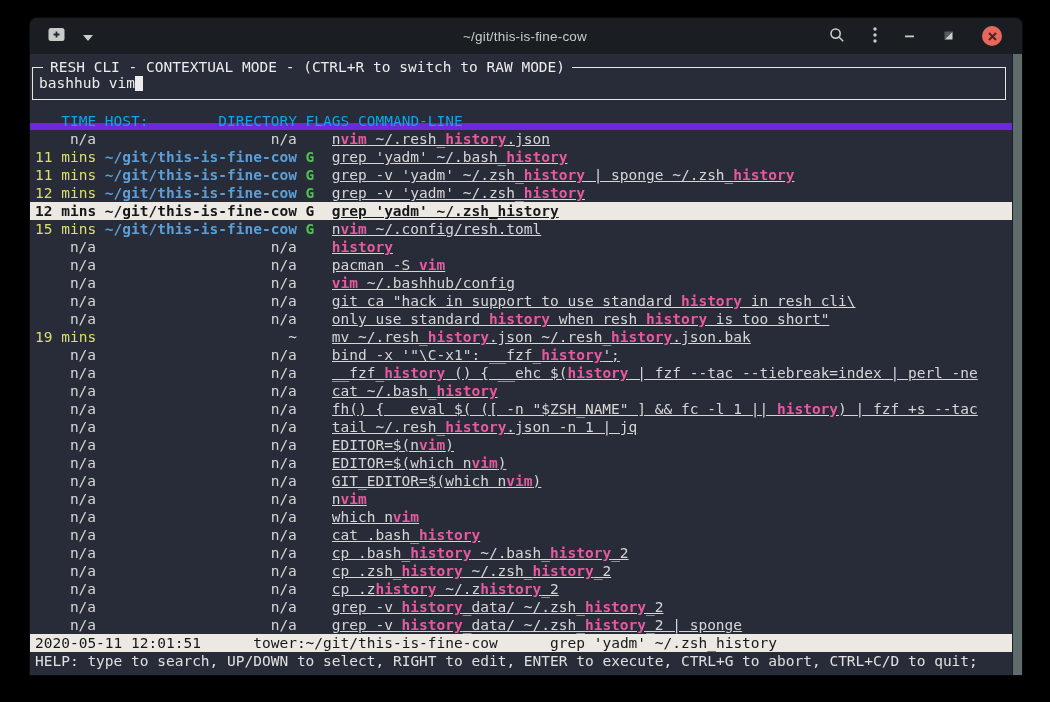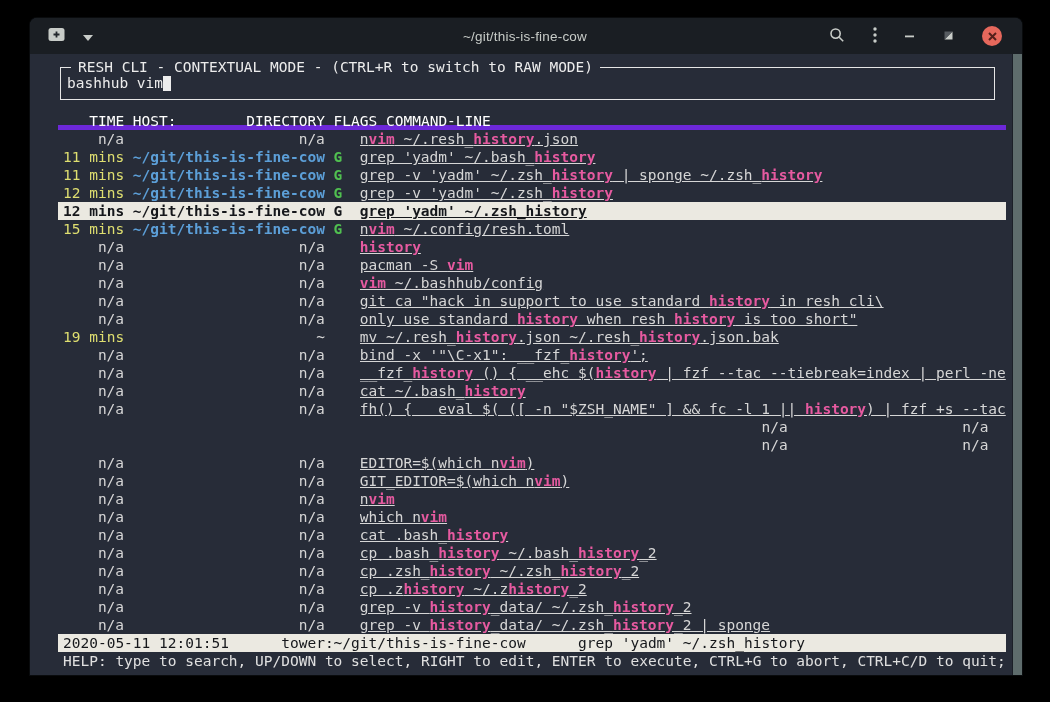--- a/index.html
+++ b/index.html
@@ -21,32 +21,32 @@
   .tb-left{display:flex;align-items:center;gap:14px;padding-left:16px;width:220px;}
   .tb-btn{background:none;border:none;padding:2px;display:flex;align-items:center;cursor:default;}
   .tb-title{flex:1;text-align:center;letter-spacing:.2px;}
   .tb-right{display:flex;align-items:center;gap:24px;padding-right:18px;width:220px;justify-content:flex-end;}
   .close-circle{width:20px;height:20px;border-radius:50%;background:var(--close-red,#e6685c);
     display:flex;align-items:center;justify-content:center;}
   .close-x{stroke:#53201b;stroke-width:2;}
   
   .terminal{
     position:absolute;top:36px;left:0;right:0;bottom:0;
-    padding-right:16px;font-size:14.5px;line-height:18px;color:var(--fg,#d6d6d6);margin-left:28px;
+    padding-right:5px;font-size:14.5px;line-height:18px;color:var(--fg,#d6d6d6);
   }
   .scrollbar{position:absolute;top:0;right:0;width:9px;height:100%;
     background:var(--scrollbar,#5e6c6c);border-left:1px solid #1b1f27;}
   .searchbox{margin:13px 11px 0 2px;border:1px solid #e6e6e6;position:relative;height:31px;}
   .legend{position:absolute;top:-10px;left:10px;background:var(--term-bg,#272c38);
     padding:0 7px;color:#ececec;white-space:pre;}
   .input-line{padding:6px 6px 0 6px;color:#ececec;white-space:pre;}
   .cursor{display:inline-block;width:8px;height:15px;background:#ececec;
     vertical-align:-3px;margin-left:0px;}
-  .hdr{margin-top:12px;height:18px;padding-left:5px;white-space:pre;color:#ffffff;
-    border-bottom:5px solid #6d28d9;box-sizing:border-box;}
+  .hdr{margin-top:12px;height:18px;padding-left:5px;white-space:pre;color:#0ea5e9;
+    border-bottom:7px solid #6d28d9;box-sizing:border-box;}
   .row{display:flex;height:18px;padding-left:5px;white-space:pre;justify-content:flex-end;}
   .c-time{flex:none;width:7ch;text-align:right;}
   .time{color:var(--time-yellow,#dfdf70);}
   .c-dir{flex:none;width:22ch;text-align:right;margin-left:1ch;}
   .path{color:var(--dir-blue,#5c9fd8);font-weight:bold;}
   .c-flag{flex:none;width:1ch;margin-left:1ch;color:var(--flag-green,#50c050);font-weight:bold;}
   .c-cmd{flex:1;margin-left:2ch;overflow:hidden;text-decoration:underline;}
   .hl{color:var(--match-pink,#e65aa0);font-weight:bold;}
   .sel{background:var(--sel-bg,#ebe9e1);color:var(--sel-fg,#15171b);font-weight:bold;}
   .sel .hl,.sel .path,.sel .c-flag,.sel .time{color:inherit;}
@@ -142,22 +142,22 @@
         <div class="row"><span class="c-time">n/a</span><span class="c-dir">n/a</span><span class="c-flag"></span><span class="c-cmd"><span class="hl">history</span></span></div>
         <div class="row"><span class="c-time">n/a</span><span class="c-dir">n/a</span><span class="c-flag"></span><span class="c-cmd">pacman -S <span class="hl">vim</span></span></div>
         <div class="row"><span class="c-time">n/a</span><span class="c-dir">n/a</span><span class="c-flag"></span><span class="c-cmd"><span class="hl">vim</span> ~/.bashhub/config</span></div>
         <div class="row"><span class="c-time">n/a</span><span class="c-dir">n/a</span><span class="c-flag"></span><span class="c-cmd">git ca "hack in support to use standard <span class="hl">history</span> in resh cli\</span></div>
         <div class="row"><span class="c-time">n/a</span><span class="c-dir">n/a</span><span class="c-flag"></span><span class="c-cmd">only use standard <span class="hl">history</span> when resh <span class="hl">history</span> is too short"</span></div>
         <div class="row"><span class="c-time time">19 mins</span><span class="c-dir">~</span><span class="c-flag"></span><span class="c-cmd">mv ~/.resh_<span class="hl">history</span>.json ~/.resh_<span class="hl">history</span>.json.bak</span></div>
         <div class="row"><span class="c-time">n/a</span><span class="c-dir">n/a</span><span class="c-flag"></span><span class="c-cmd">bind -x '"\C-x1": __fzf_<span class="hl">history</span>';</span></div>
         <div class="row"><span class="c-time">n/a</span><span class="c-dir">n/a</span><span class="c-flag"></span><span class="c-cmd">__fzf_<span class="hl">history</span> () { __ehc $(<span class="hl">history</span> | fzf --tac --tiebreak=index | perl -ne</span></div>
         <div class="row"><span class="c-time">n/a</span><span class="c-dir">n/a</span><span class="c-flag"></span><span class="c-cmd">cat ~/.bash_<span class="hl">history</span></span></div>
         <div class="row"><span class="c-time">n/a</span><span class="c-dir">n/a</span><span class="c-flag"></span><span class="c-cmd">fh() {   eval $( ([ -n "$ZSH_NAME" ] &amp;&amp; fc -l 1 || <span class="hl">history</span>) | fzf +s --tac</span></div>
-        <div class="row"><span class="c-time">n/a</span><span class="c-dir">n/a</span><span class="c-flag"></span></div>
-        <div class="row"><span class="c-time">n/a</span><span class="c-dir">n/a</span><span class="c-flag"></span></div>
+        <div class="row"><span class="c-time">n/a</span><span class="c-dir">n/a</span><span class="c-flag"></span><span class="c-cmd">tail ~/.resh_<span class="hl">history</span>.json -n 1 | jq</span></div>
+        <div class="row"><span class="c-time">n/a</span><span class="c-dir">n/a</span><span class="c-flag"></span><span class="c-cmd">EDITOR=$(n<span class="hl">vim</span>)</span></div>
         <div class="row"><span class="c-time">n/a</span><span class="c-dir">n/a</span><span class="c-flag"></span><span class="c-cmd">EDITOR=$(which n<span class="hl">vim</span>)</span></div>
         <div class="row"><span class="c-time">n/a</span><span class="c-dir">n/a</span><span class="c-flag"></span><span class="c-cmd">GIT_EDITOR=$(which n<span class="hl">vim</span>)</span></div>
         <div class="row"><span class="c-time">n/a</span><span class="c-dir">n/a</span><span class="c-flag"></span><span class="c-cmd">n<span class="hl">vim</span></span></div>
         <div class="row"><span class="c-time">n/a</span><span class="c-dir">n/a</span><span class="c-flag"></span><span class="c-cmd">which n<span class="hl">vim</span></span></div>
         <div class="row"><span class="c-time">n/a</span><span class="c-dir">n/a</span><span class="c-flag"></span><span class="c-cmd">cat .bash_<span class="hl">history</span></span></div>
         <div class="row"><span class="c-time">n/a</span><span class="c-dir">n/a</span><span class="c-flag"></span><span class="c-cmd">cp .bash_<span class="hl">history</span> ~/.bash_<span class="hl">history</span>_2</span></div>
         <div class="row"><span class="c-time">n/a</span><span class="c-dir">n/a</span><span class="c-flag"></span><span class="c-cmd">cp .zsh_<span class="hl">history</span> ~/.zsh_<span class="hl">history</span>_2</span></div>
         <div class="row"><span class="c-time">n/a</span><span class="c-dir">n/a</span><span class="c-flag"></span><span class="c-cmd">cp .z<span class="hl">history</span> ~/.z<span class="hl">history</span>_2</span></div>
         <div class="row"><span class="c-time">n/a</span><span class="c-dir">n/a</span><span class="c-flag"></span><span class="c-cmd">grep -v <span class="hl">history</span>_data/ ~/.zsh_<span class="hl">history</span>_2</span></div>
         <div class="row"><span class="c-time">n/a</span><span class="c-dir">n/a</span><span class="c-flag"></span><span class="c-cmd">grep -v <span class="hl">history</span>_data/ ~/.zsh_<span class="hl">history</span>_2 | sponge</span></div>

